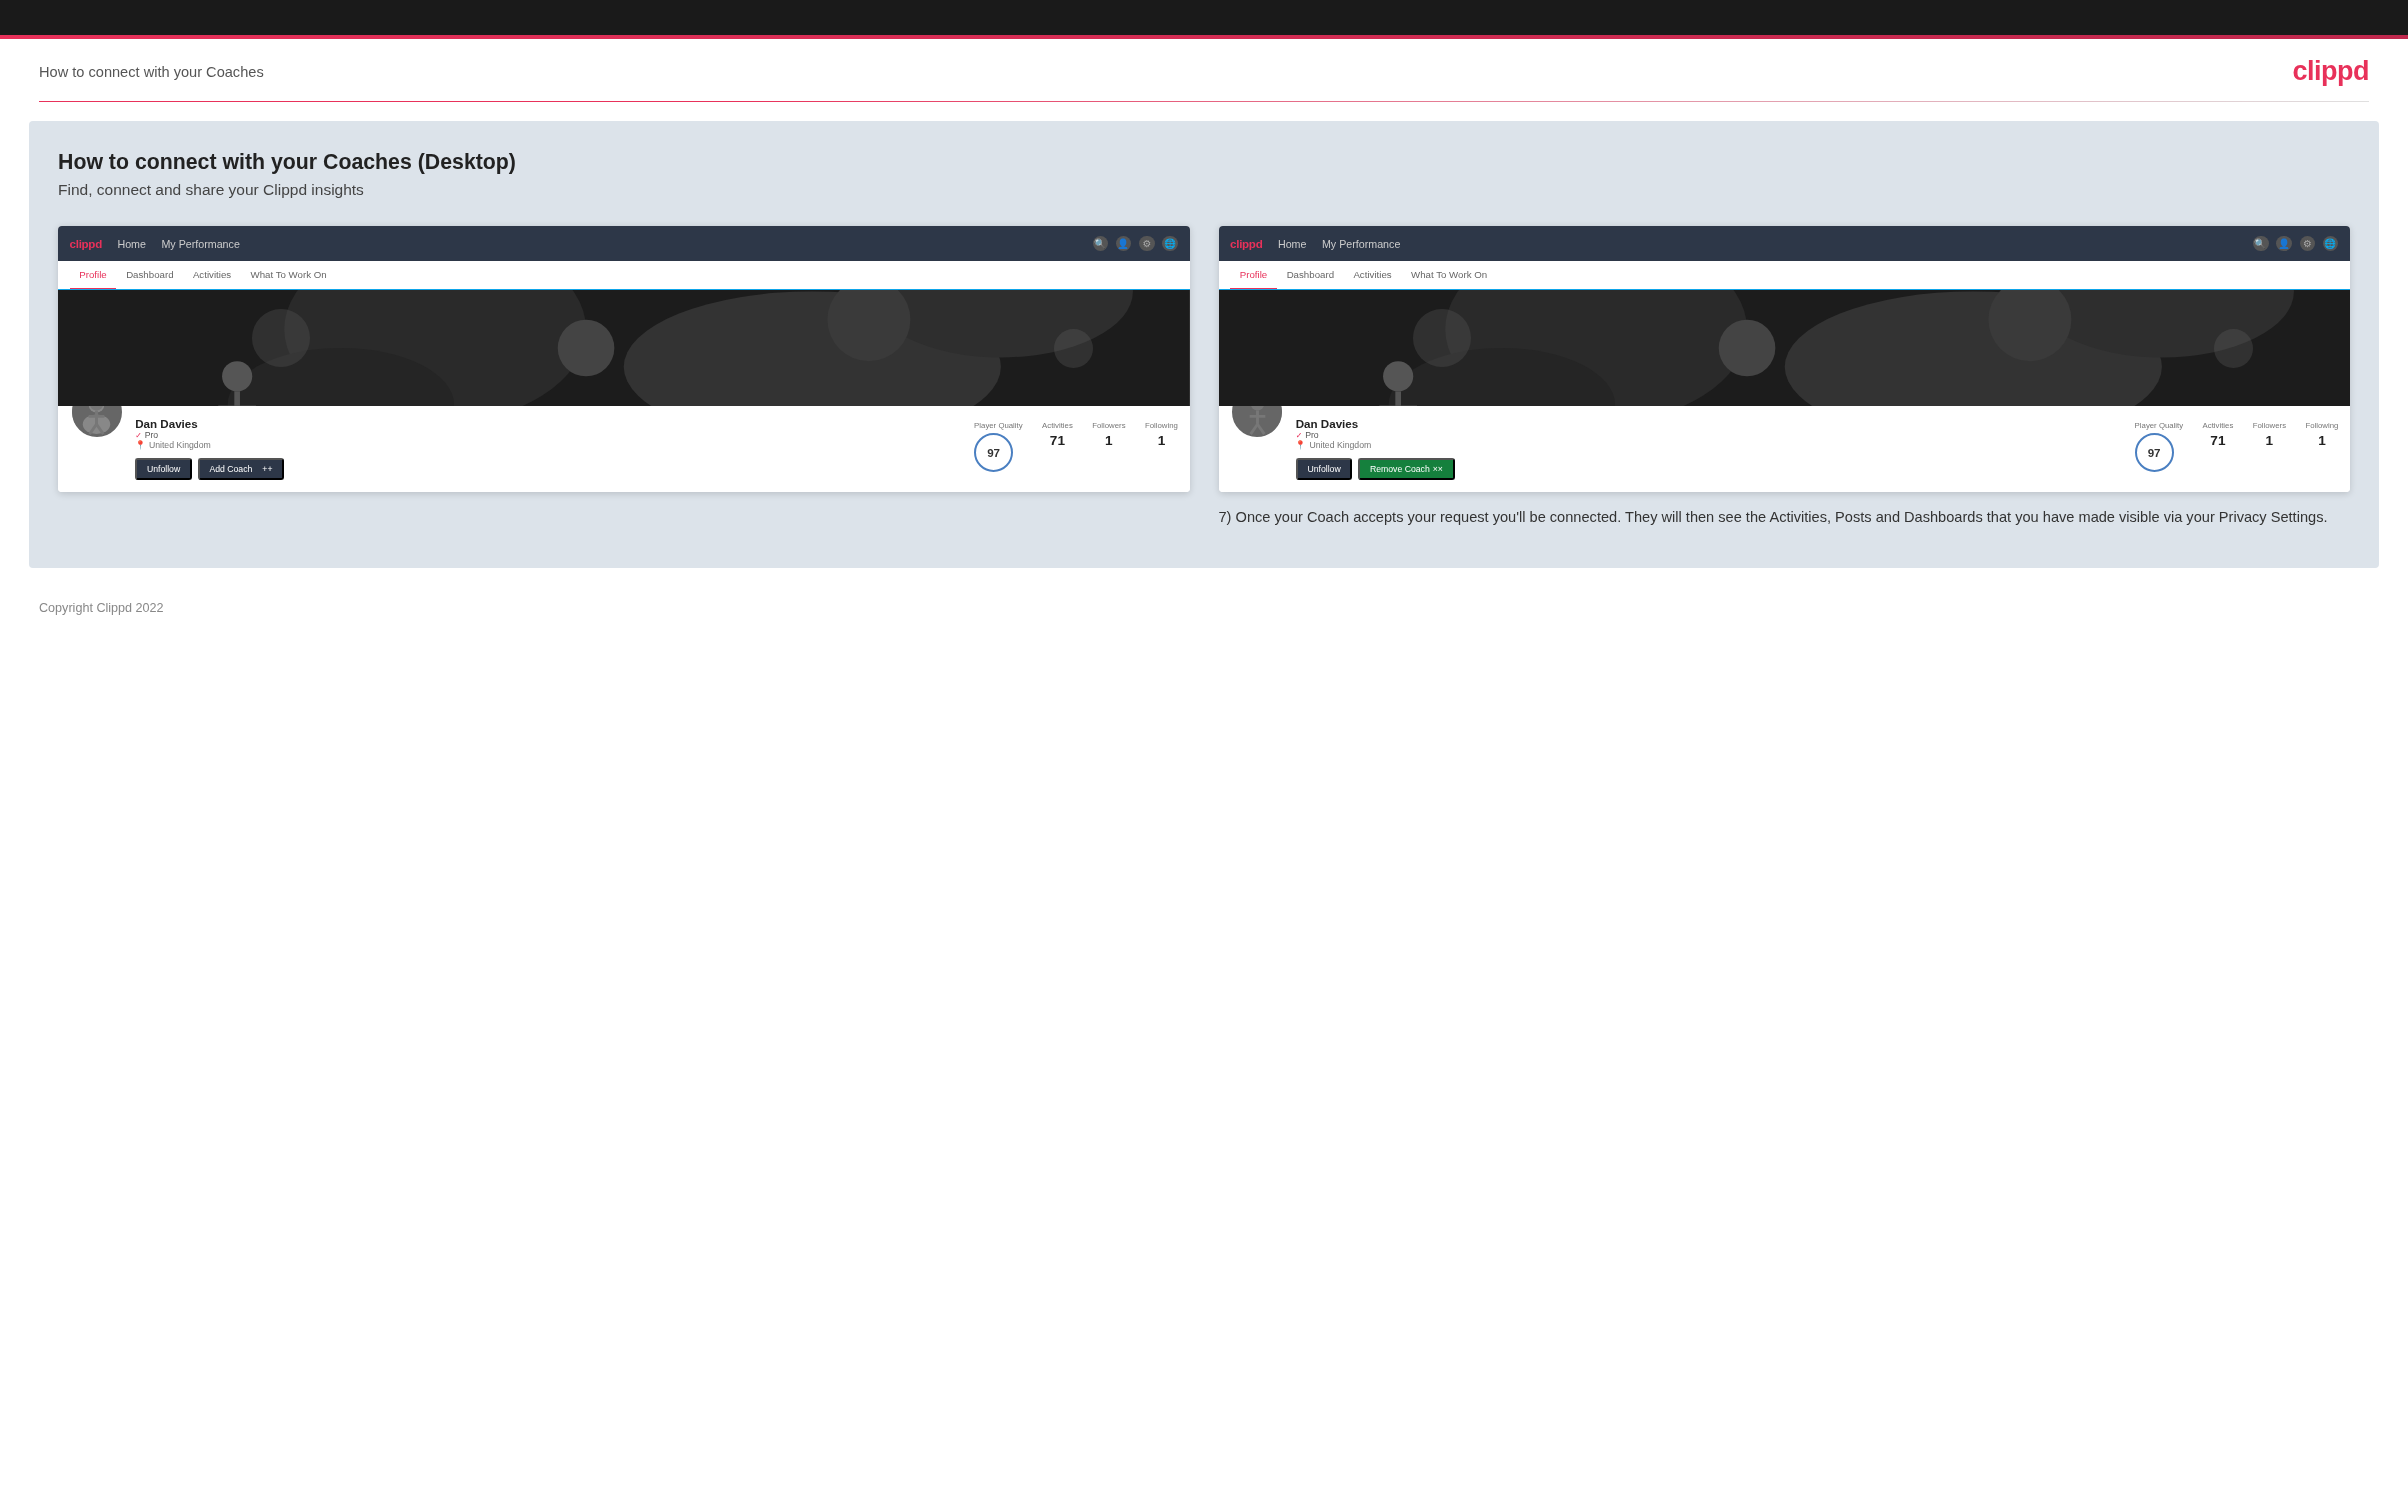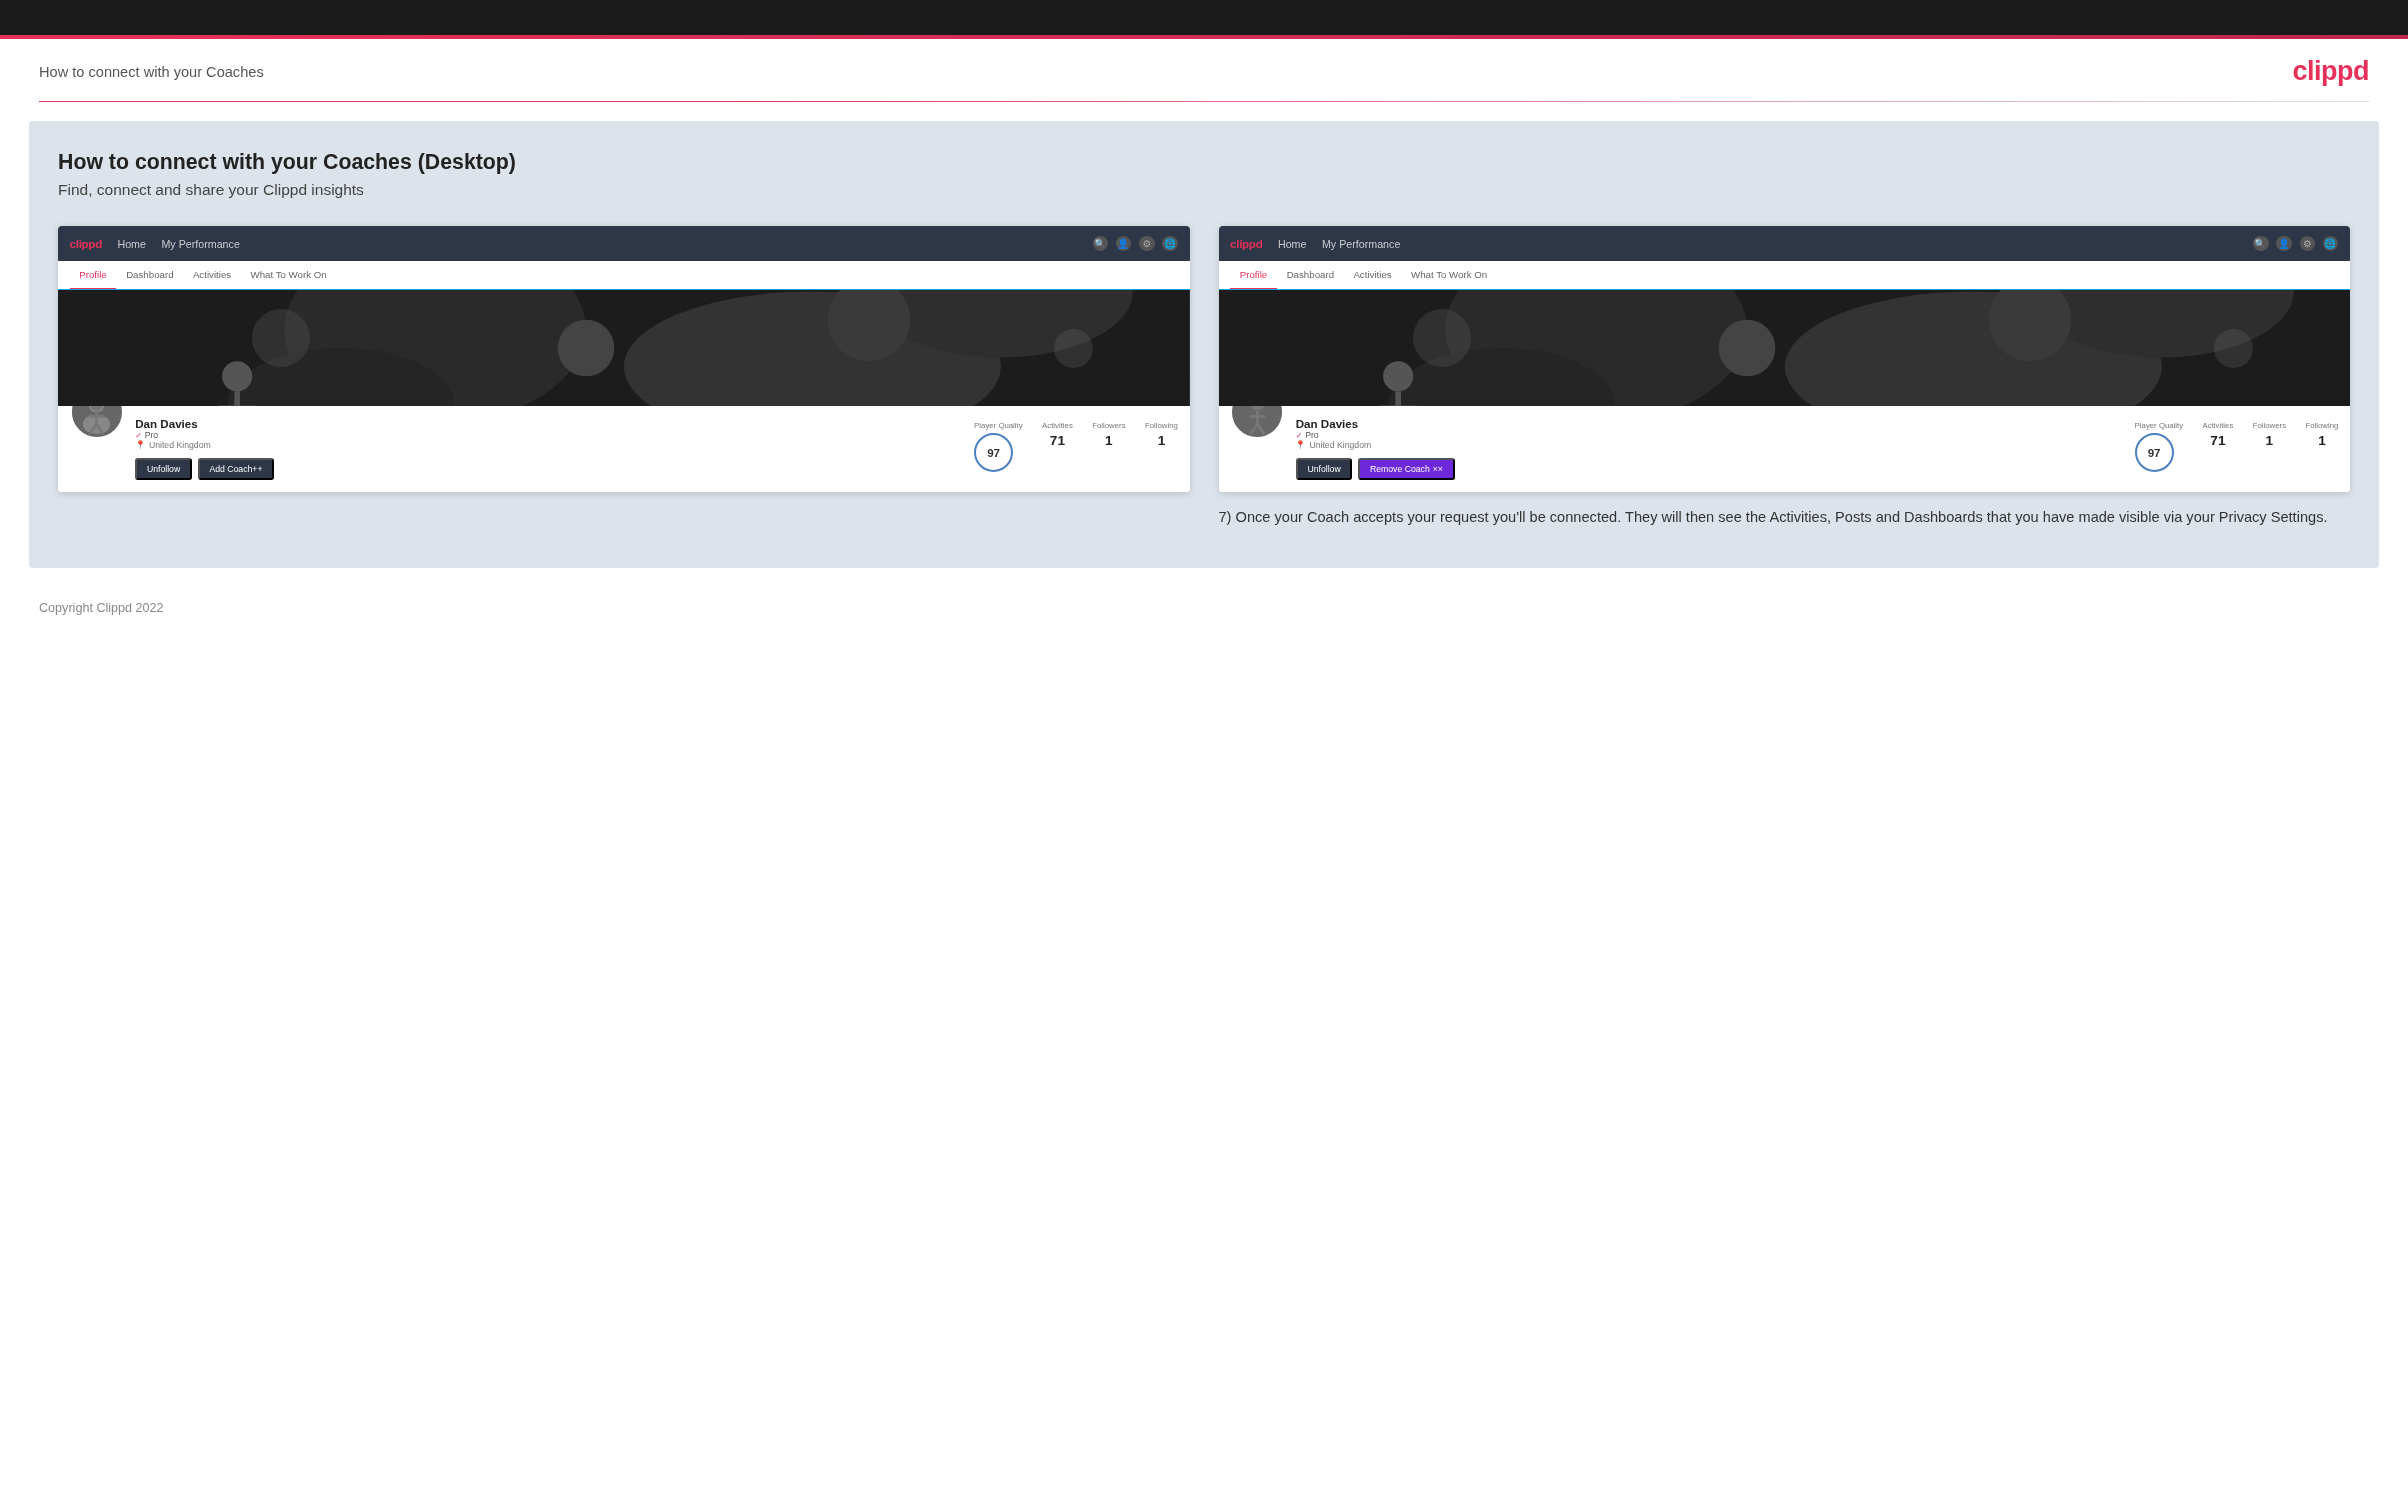--- a/index.html
+++ b/index.html
@@ -260,25 +260,25 @@
 
     .mock-btn-outline {
       background: #2d3748;
       color: #fff;
       font-size: 8.7px;
       padding: 3.9px 9.7px;
       border-radius: 2.9px;
       cursor: pointer;
       display: flex;
       align-items: center;
-      gap: 0;
+      gap: 10px;
     }
 
     .mock-btn-remove {
-      background: #6d28d9;
+      background: #15803d;
       color: #fff;
       font-size: 8.7px;
       padding: 3.9px 9.7px;
       border-radius: 2.9px;
       cursor: pointer;
       display: flex;
       align-items: center;
       gap: 2.9px;
     }
 

